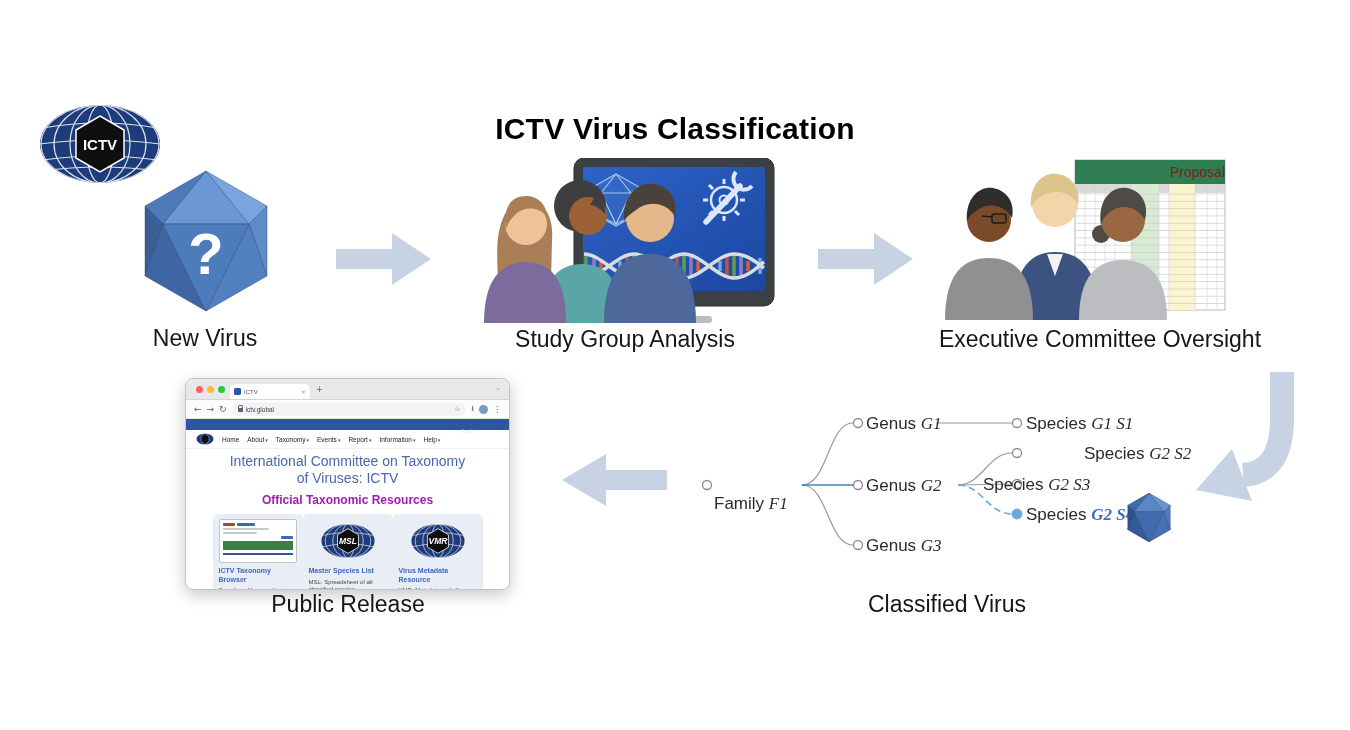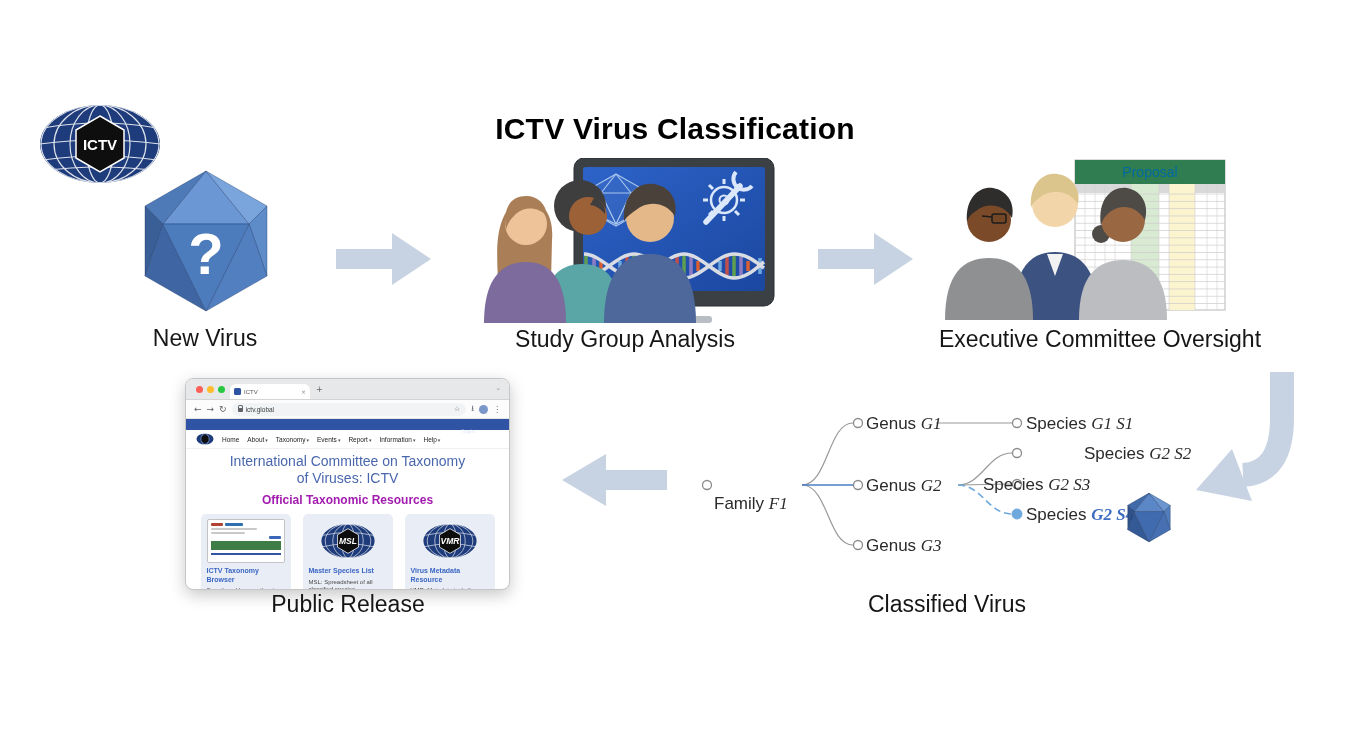--- a/index.html
+++ b/index.html
@@ -11,22 +11,22 @@
   .abs { position:absolute; }
   .caption { font-size:23px; color:#161616; text-align:center; }
   .figtitle { font-size:30px; font-weight:bold; color:#000; text-align:center; letter-spacing:.2px; }
 
   
   .treelabel { font-size:17px; color:#2b2b2b; white-space:nowrap; }
   .treelabel i { font-style:italic;font-family:Liberation Serif, serif; }
   .treelabel.highlight i { color:#3f6ec0; font-weight:bold; }
 
   
-  .proposal-header { width:150px; height:20px; line-height:24px; text-align:center;
-    color:#0369a1; font-size:14px; }
+  .proposal-header { width:150px; height:20px; line-height:24px; text-align:right;
+    color:#7f1d1d; font-size:14px; }
 
   
   .browser { width:325px; height:212px; background:#fff; border:1px solid #c6c6c6;
     border-radius:8px; box-shadow:0 5px 16px rgba(0,0,0,.22); overflow:hidden; }
   .b-titlebar { position:relative; height:21px; background:#e7e8ea; border-bottom:1px solid #d4d4d4; }
   .tl-dot { position:absolute; top:7px; width:7px; height:7px; border-radius:50%; }
   .b-tab { position:absolute; left:44px; bottom:0; width:80px; height:15px; background:#fff;
     border-radius:6px 6px 0 0; display:flex; align-items:center; gap:3px; padding:0 4px; }
   .b-tab-title { font-size:6px; color:#555; flex:1; overflow:hidden; white-space:nowrap; }
   .glyph { font-family:"DejaVu Sans", sans-serif; }
@@ -42,21 +42,21 @@
   .s-topbar { height:11px; background:#2e54a3; text-align:right; }
   .s-login { font-size:6px; color:#dfe6f5; line-height:11px; margin-right:34px; }
   .s-nav { height:19px; background:#fff; display:flex; align-items:center; gap:8px;
     padding-left:10px; border-bottom:1px solid #f0f0f0; }
   .s-nav-item { font-size:6.5px; color:#222; }
   .s-nav-item.caret::after { content:"▾"; font-family:"DejaVu Sans",sans-serif;
     font-size:5px; color:#555; margin-left:1px; }
   .s-heading { width:250px; margin:4px auto 0; text-align:center; color:#4a67ae;
     font-size:14px; line-height:17px; }
   .s-resources { text-align:center; font-weight:bold; font-size:12px; color:#a21caf; margin-top:6px; }
-  .s-cards { display:flex; justify-content:center; gap:12px; margin-top:7px; }
+  .s-cards { display:flex; justify-content:center; margin-top:7px; }
   .s-card { width:90px; height:88px; background:#e9edf5; border-radius:5px; padding:5px 6px; }
   .thumb { height:44px; display:flex; align-items:center; justify-content:center; }
   .mini-browser { width:78px; height:44px; background:#fff; border:1px solid #c3c3c3;
     border-radius:2px; padding:3px; }
   .mb-row { display:flex; gap:2px; margin-bottom:2px; }
   .chip { height:3px; border-radius:1px; }
   .gline { height:2px; background:#c9c9c9; border-radius:1px; margin-bottom:2px; }
   .gband { height:9px; background:#3e7d47; margin-top:2px; }
   .bstrip { height:2px; background:#2e54a3; margin-top:3px; }
   .card-title { color:#3b66c4; font-weight:bold; font-size:7px; line-height:8.5px; margin-top:4px; }

